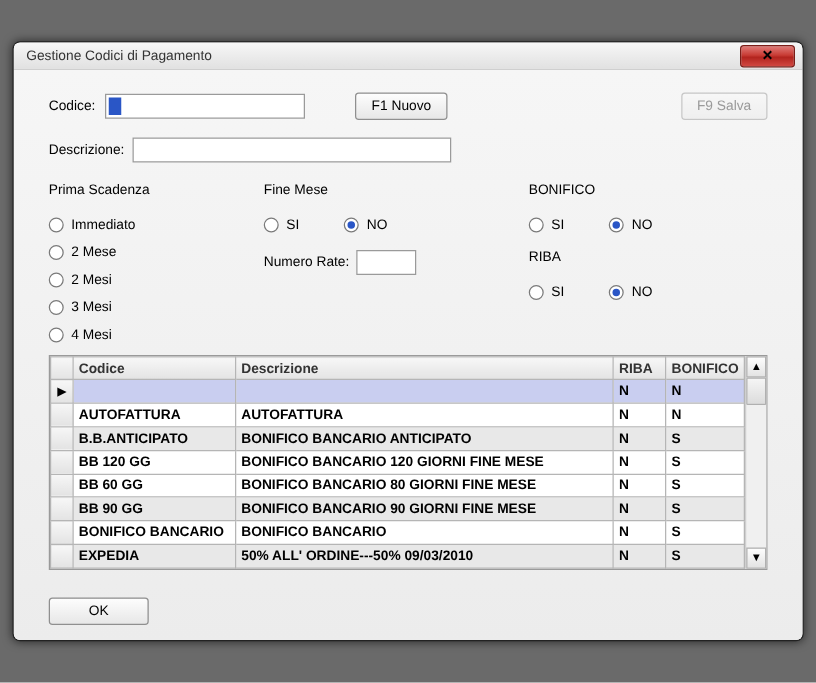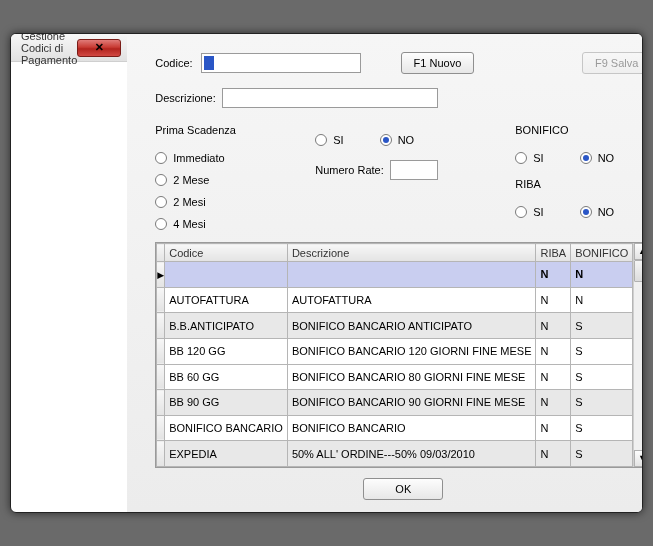--- a/index.html
+++ b/index.html
@@ -1,52 +1,52 @@
 <!DOCTYPE html>
 <html><head>
 <meta charset="utf-8">
 <style>
 *{box-sizing:border-box;margin:0;padding:0;font-family:"Segoe UI",Tahoma,sans-serif;font-size:11px;color:#000}
 body{background:#6a6a6a;display:flex;align-items:center;justify-content:center;width:653px;height:546px}
-.window{width:633px;height:480px;background:#fff;border:1px solid #222;border-radius:6px;box-shadow:0 0 8px rgba(0,0,0,.6);overflow:hidden;display:flex;flex-direction:row}
+.window{width:633px;height:480px;background:#fff;border:1px solid #222;border-radius:6px;box-shadow:0 0 8px rgba(0,0,0,.6);overflow:hidden;display:flex;flex-direction:column}
 .titlebar{height:28px;background:linear-gradient(#f7f7f7,#e1e1e1);border-bottom:1px solid #cfcfcf;display:flex;align-items:center;padding:0 6px 0 10px}
 .titlebar .title{flex:1;color:#333}
 .close-btn{width:44px;height:18px;background:linear-gradient(#e07b78,#c83b34 45%,#b2241e 55%,#d14842);border:1px solid #7a1c17;border-radius:3px;color:#fff;display:flex;align-items:center;justify-content:center;font-weight:bold;font-size:10px;cursor:pointer}
 .client{flex:1;background:linear-gradient(#f6f6f6,#ececec);padding:18px 28px 12px 28px;display:flex;flex-direction:column}
 .row{display:flex;align-items:center;margin-bottom:14px}
 .lbl{font-weight:normal}
 .codice-input{width:160px;height:20px;border:1px solid #9a9a9a;background:#fff;margin-left:8px;padding:0 2px;display:flex;align-items:center}
 .codice-input .sel{width:10px;height:14px;background:#2a56c6}
 .btn{height:22px;padding:0 12px;background:linear-gradient(#fdfdfd,#e7e7e7);border:1px solid #8f8f8f;border-radius:3px;cursor:pointer;display:inline-flex;align-items:center;justify-content:center}
 .btn.disabled{color:#9a9a9a;border-color:#c6c6c6;background:linear-gradient(#f7f7f7,#efefef);cursor:default}
 .desc-input{flex:1;height:20px;border:1px solid #9a9a9a;background:#fff;margin-left:6px;max-width:330px}
-.groups{display:flex;gap:0;margin-top:2px;margin-bottom:10px}
+.groups{display:flex;gap:12px;margin-top:2px;margin-bottom:10px}
 .col1{width:160px}
 .col2{width:200px}
 .col3{flex:1}
 .group-title{margin-bottom:6px}
 .radio-row{display:flex;align-items:flex-end;height:22px}
 .radio{width:12px;height:12px;border:1px solid #7a7a7a;border-radius:50%;background:#fff;margin-right:6px;display:inline-flex;align-items:center;justify-content:center}
 .radio.checked::after{content:"";width:6px;height:6px;background:#2a56c6;border-radius:50%}
 .radio-pair{display:flex;gap:36px;align-items:center;margin-bottom:14px}
 .num-input{width:48px;height:20px;border:1px solid #9a9a9a;background:#fff;margin-left:6px}
 .grid-wrap{border:1px solid #9a9a9a;background:#fff;flex:1;display:flex;min-height:172px;position:relative}
 .grid{flex:1;border-collapse:collapse;width:100%}
-.grid th,.grid td{border:1px solid #b5b5b5;text-align:left;padding:2px 4px;height:18px;font-weight:normal;overflow:hidden;white-space:nowrap}
+.grid th,.grid td{border:1px solid #b5b5b5;text-align:left;padding:2px 4px;height:18px;font-weight:bold;overflow:hidden;white-space:nowrap}
 .grid th{background:linear-gradient(#f7f7f7,#e3e3e3);color:#333}
 .grid .gutter{width:18px;background:linear-gradient(#f7f7f7,#e3e3e3);text-align:center;padding:0}
 .grid tr.sel td{background:#c9cef0}
 .grid tr.sel td.gutter{background:linear-gradient(#f7f7f7,#e3e3e3)}
 .grid tr.sel td:not(.gutter){font-weight:bold}
 .grid tr.alt td:not(.gutter){background:#e8e8e8}
 .scrollbar{width:17px;background:#f0f0f0;border-left:1px solid #cfcfcf;display:flex;flex-direction:column}
 .sb-btn{height:17px;background:linear-gradient(#fdfdfd,#e3e3e3);border:1px solid #b0b0b0;display:flex;align-items:center;justify-content:center;font-size:8px;color:#555}
 .sb-track{flex:1;position:relative}
 .sb-thumb{position:absolute;top:0;left:0;right:0;height:22px;background:linear-gradient(#f5f5f5,#dcdcdc);border:1px solid #b0b0b0;border-radius:1px}
-.footer{display:flex;justify-content:center;padding:10px 0 0 0}
+.footer{display:flex;justify-content:flex-start;padding:22px 0 0 0}
 .ok-btn{width:80px}
 .arrow{font-size:9px;line-height:1}
 </style>
 </head>
 <body>
 
 <div class="window">
   <div class="titlebar">
     <span class="title">Gestione Codici di Pagamento</span>
     <div class="close-btn">
@@ -83,25 +83,30 @@
             <label class="radio-row">
               <span class="radio"></span>
               <span>2 Mese</span>
             </label>
             <label class="radio-row">
               <span class="radio"></span>
               <span>2 Mesi</span>
             </label>
             <label class="radio-row">
               <span class="radio"></span>
+              <span>3 Mesi</span>
+            </label>
+            <label class="radio-row">
+              <span class="radio"></span>
               <span>4 Mesi</span>
             </label>
           </div>
       </div>
       <div class="col2">
+        <div class="group-title">Fine Mese</div>
         <div class="radio-pair">
           <label class="radio-row">
               <span class="radio"></span>
               <span>SI</span>
             </label>
           <label class="radio-row">
               <span class="radio checked"></span>
               <span>NO</span>
             </label>
         </div>

